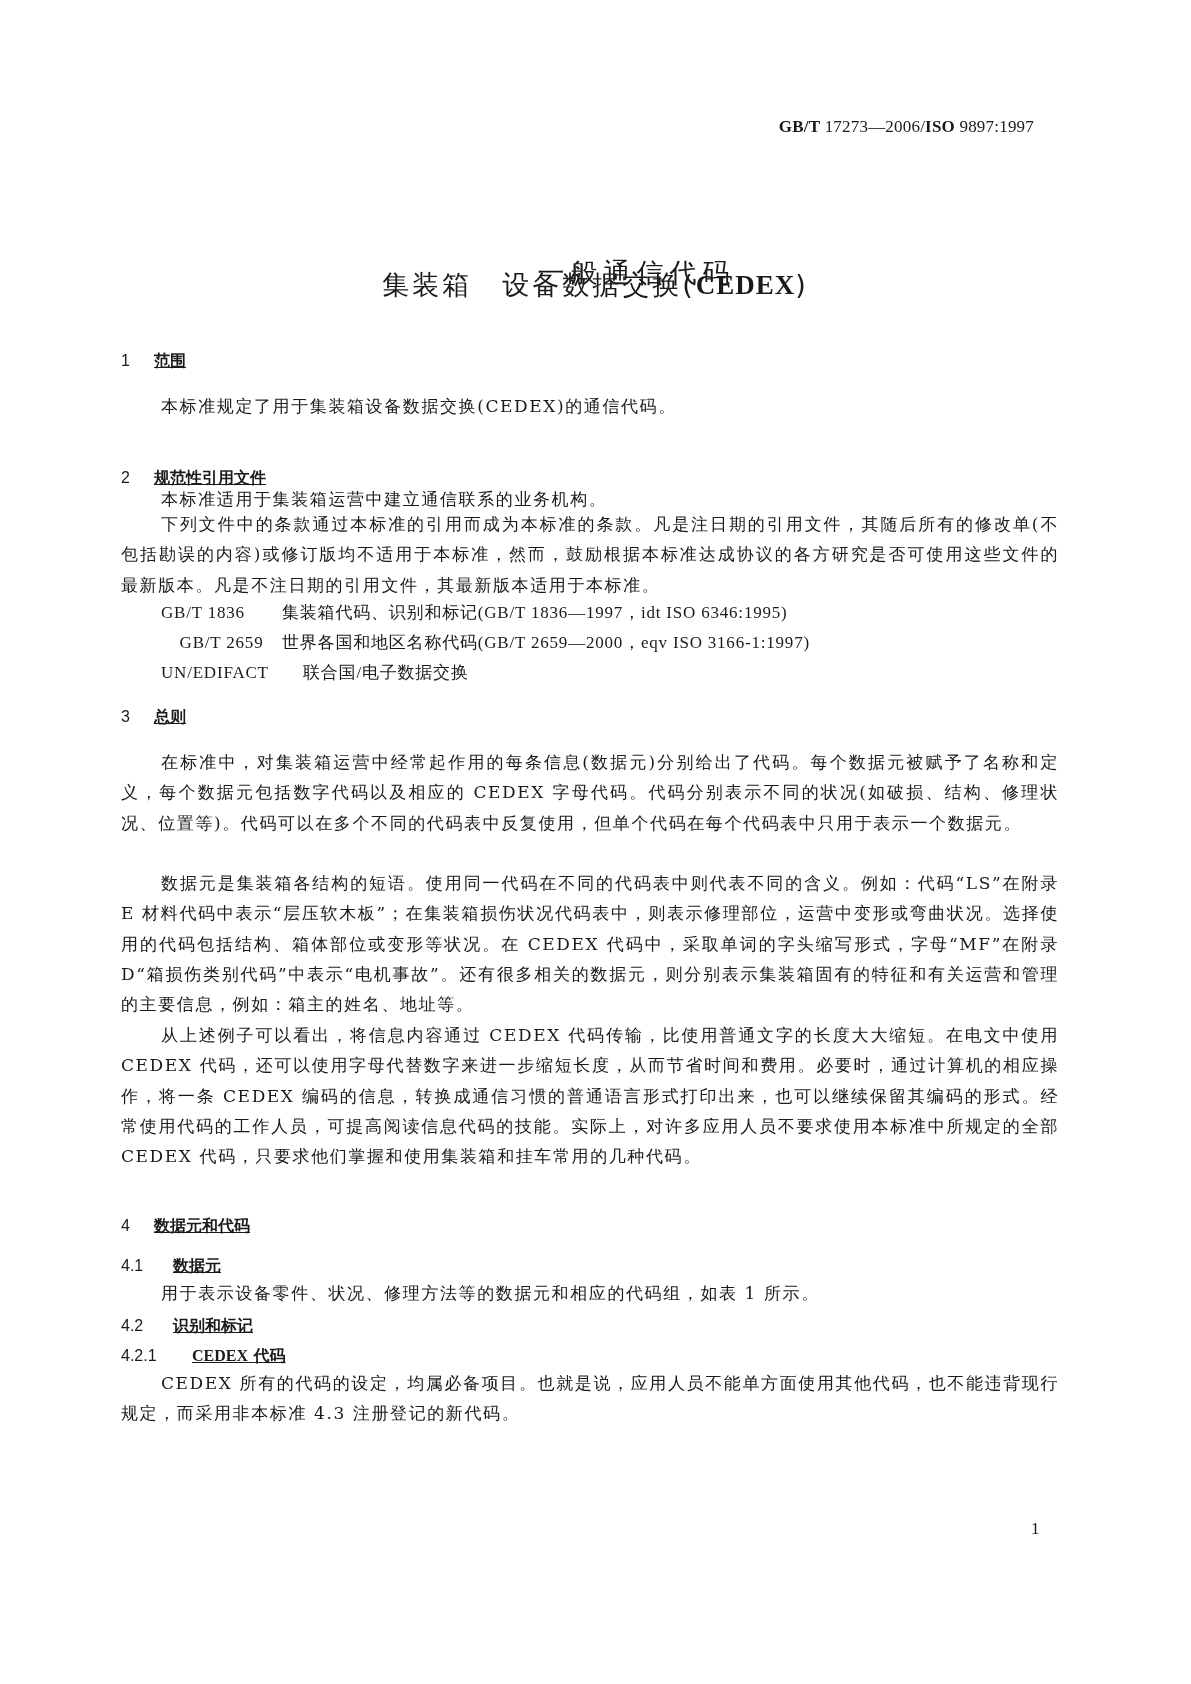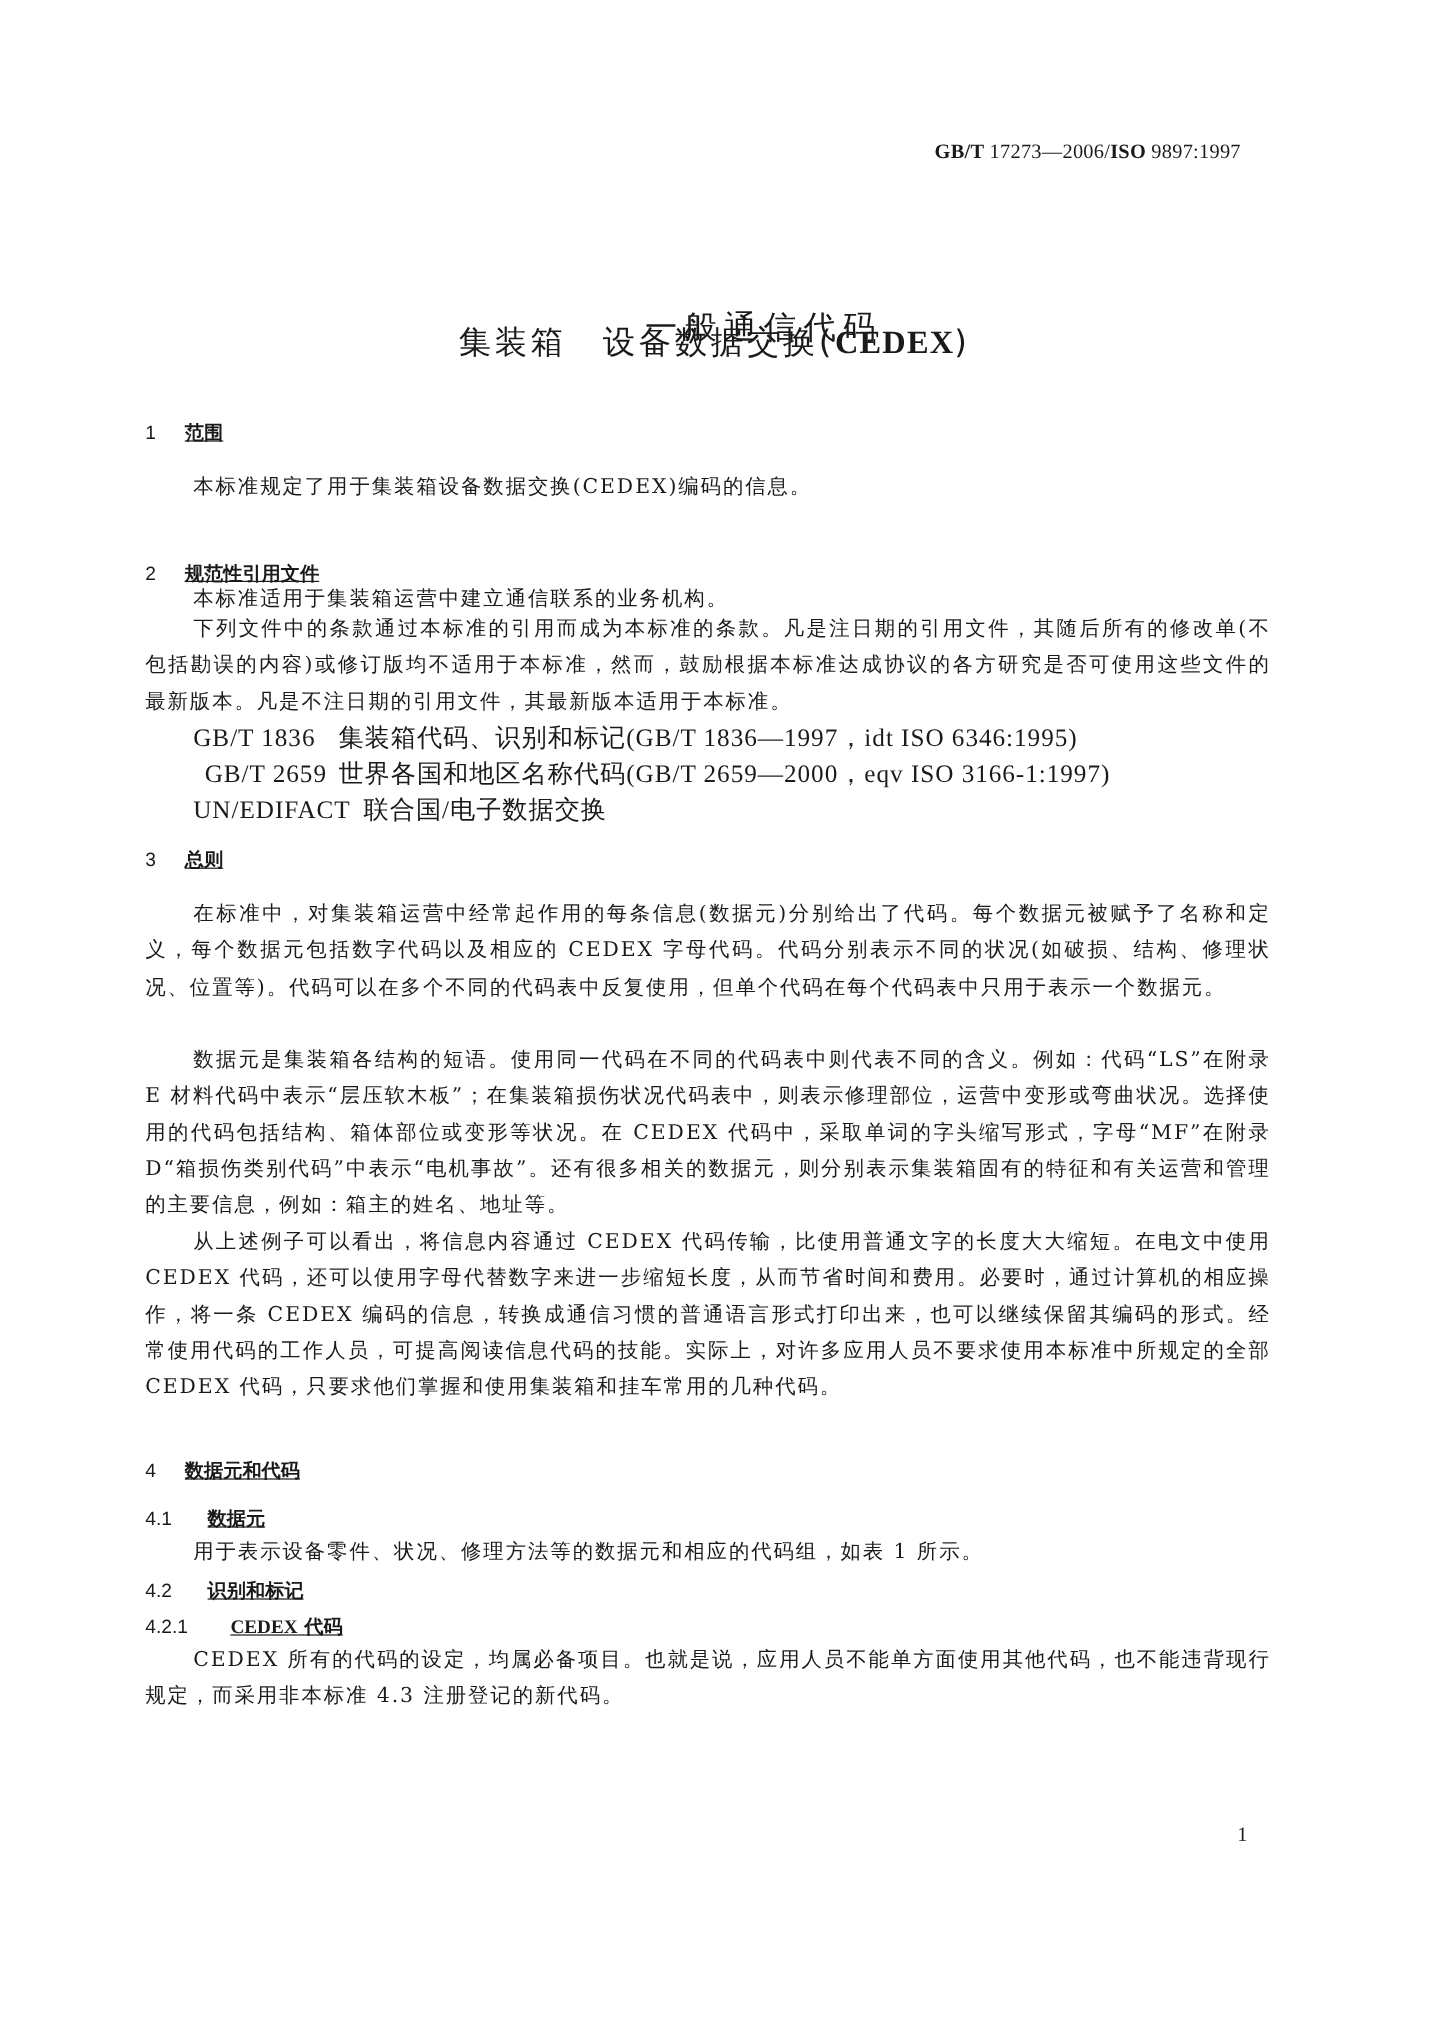--- a/index.html
+++ b/index.html
@@ -30,21 +30,21 @@
   }
   .h .num { display: inline-block; font-weight: normal; font-family: "Liberation Sans", sans-serif; }
   .p {
     position: absolute; left: 0; width: 938px;
     font-size: 17px; line-height: 30.3px; letter-spacing: 1.6px;
     text-align: justify; text-indent: 40px;
     font-family: "DejaVu Serif", serif;
   }
   .ref {
     position: absolute; left: 40px;
-    font-size: 21px; letter-spacing: 0.8px;
+    font-size: 17px; letter-spacing: 0.8px;
     font-family: "Liberation Serif", serif;
   }
   .ref .code { display: inline-block; }
   .page-number {
     position: absolute; top: 1519px; left: 1031px;
     font-size: 17px; font-family: "Liberation Serif", serif;
   }
 </style>
 </head>
 <body>
@@ -58,21 +58,21 @@
 <div class="title title-1">
   <span>集装箱　设备数据交换(</span><span class="latin">CEDEX</span><span>)</span>
 </div>
 <div class="title title-2">一般通信代码</div>
 
 <div class="content">
 
   <div class="h" style="top:351px;">
     <span class="num" style="width:33px;">1</span><span>范围</span>
   </div>
-  <div class="p" style="top:391px;">本标准规定了用于集装箱设备数据交换(CEDEX)编码的信息。</div>
+  <div class="p" style="top:391px;">本标准规定了用于集装箱设备数据交换(CEDEX)的通信代码。</div>
   <div class="p" style="top:442px;margin-top:42px;">本标准适用于集装箱运营中建立通信联系的业务机构。</div>
 
   <div class="h" style="top:468px;">
     <span class="num" style="width:33px;">2</span><span>规范性引用文件</span>
   </div>
   <div class="p" style="top:509px;">下列文件中的条款通过本标准的引用而成为本标准的条款。凡是注日期的引用文件，其随后所有的修改单(不包括勘误的内容)或修订版均不适用于本标准，然而，鼓励根据本标准达成协议的各方研究是否可使用这些文件的最新版本。凡是不注日期的引用文件，其最新版本适用于本标准。</div>
 
   <div class="ref" style="top:601px;">
     <span class="code" style="width:121px;">GB/T 1836</span><span>集装箱代码、识别和标记(GB/T 1836—1997，idt ISO 6346:1995)</span>
   </div>

